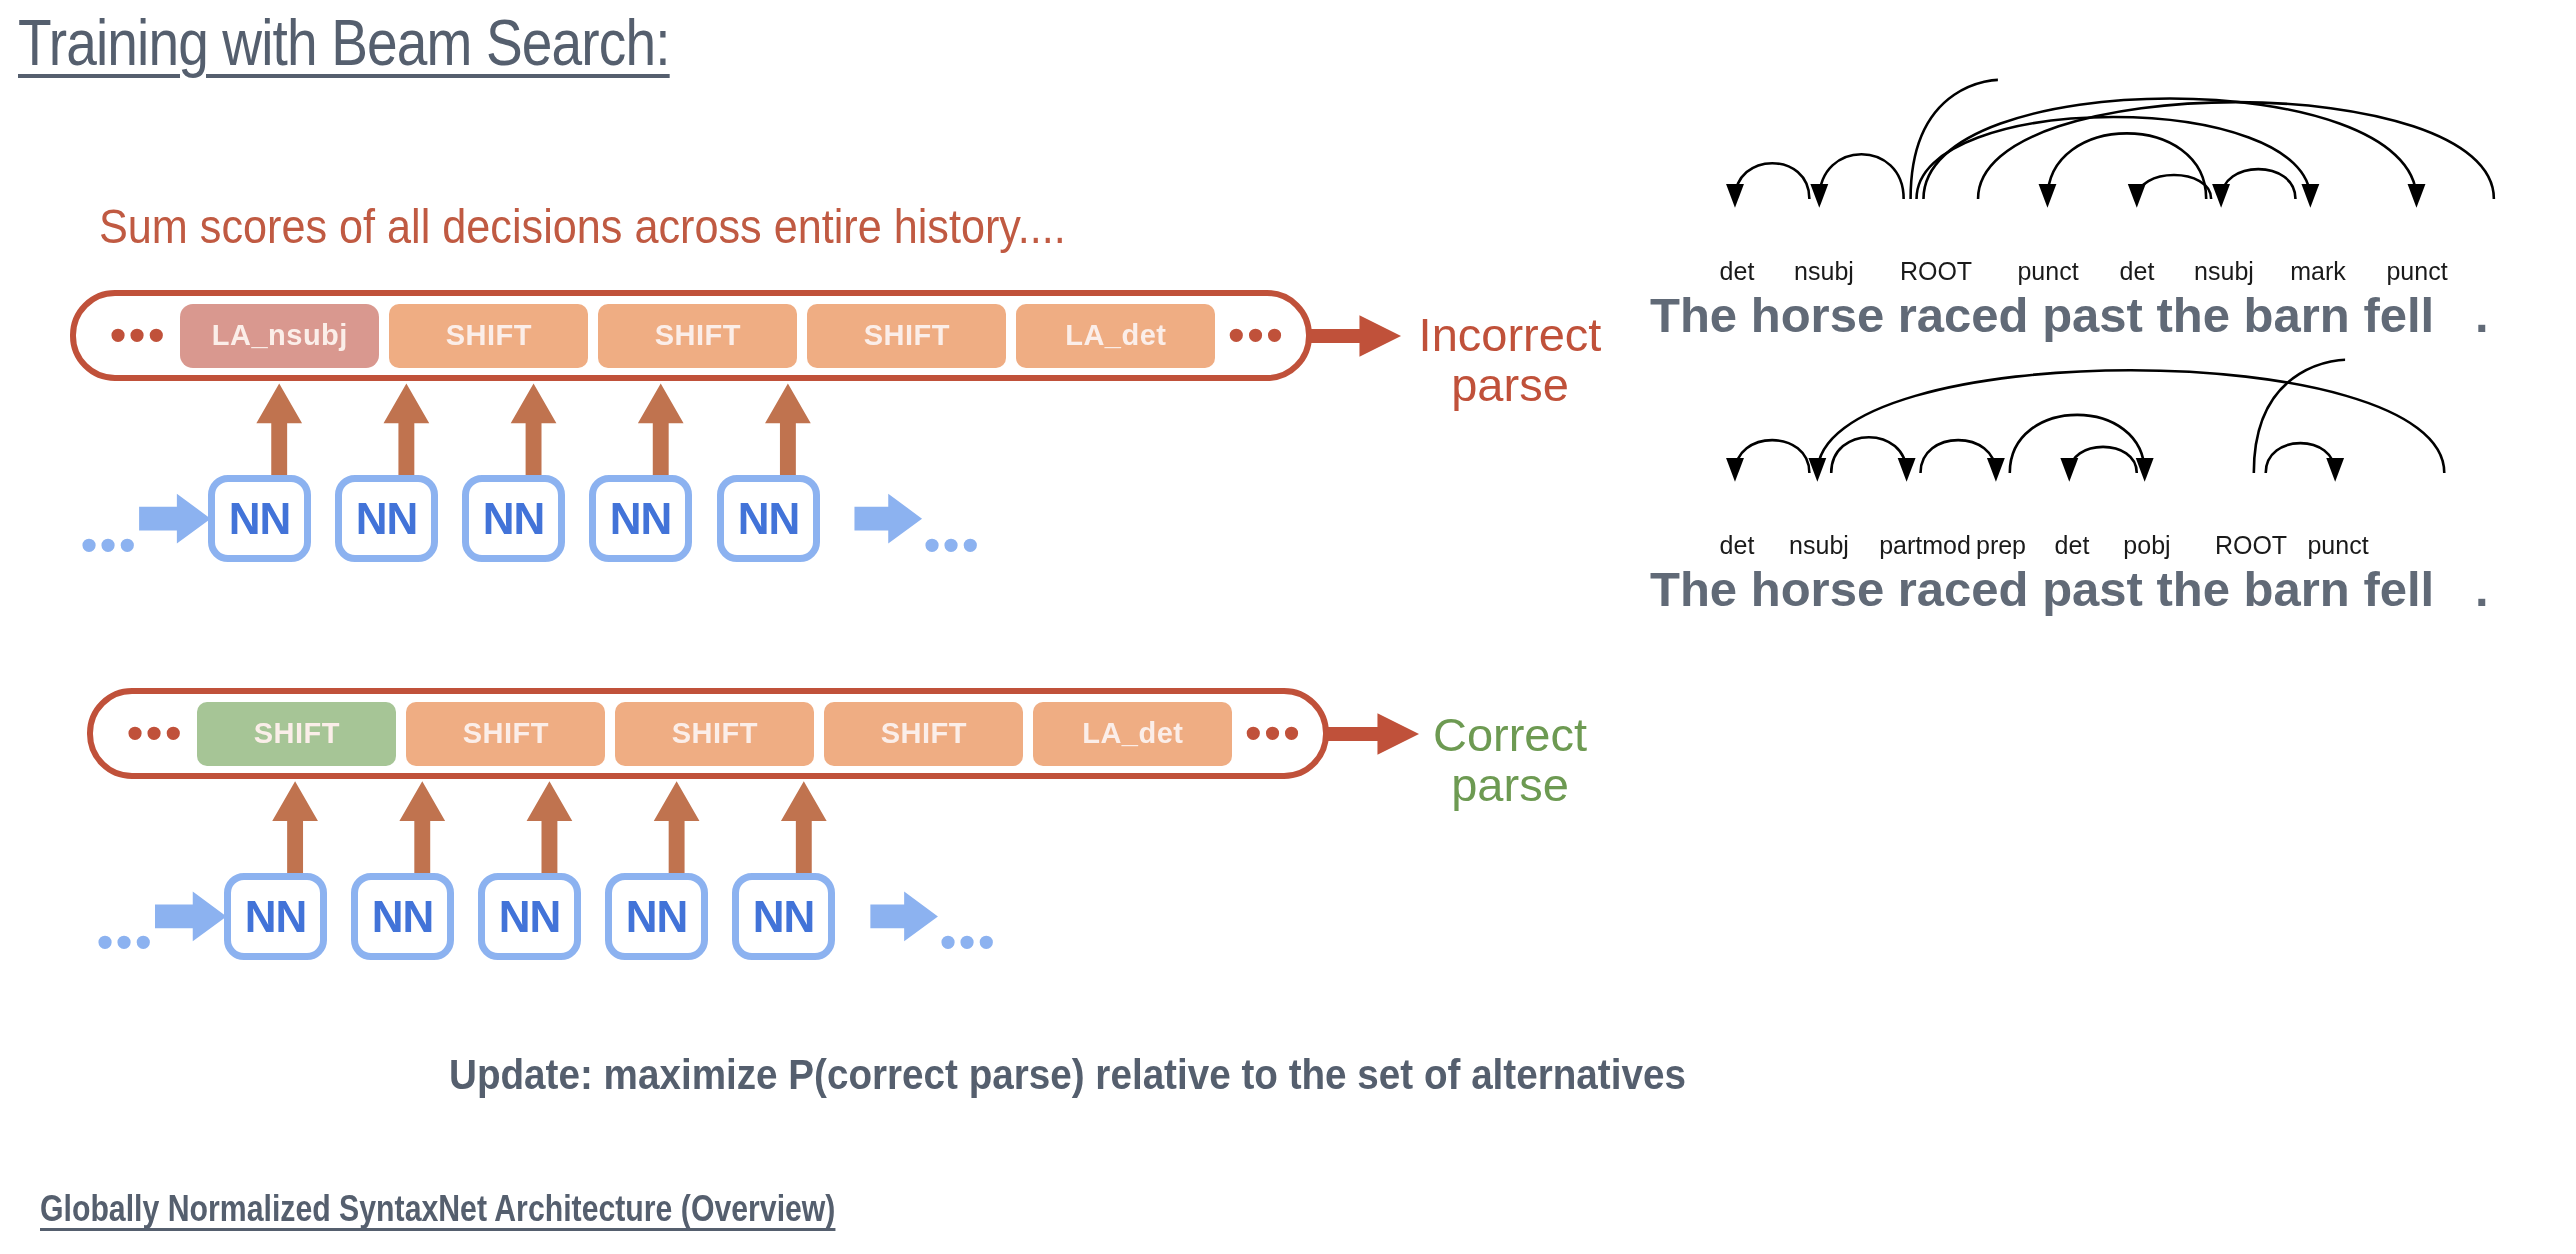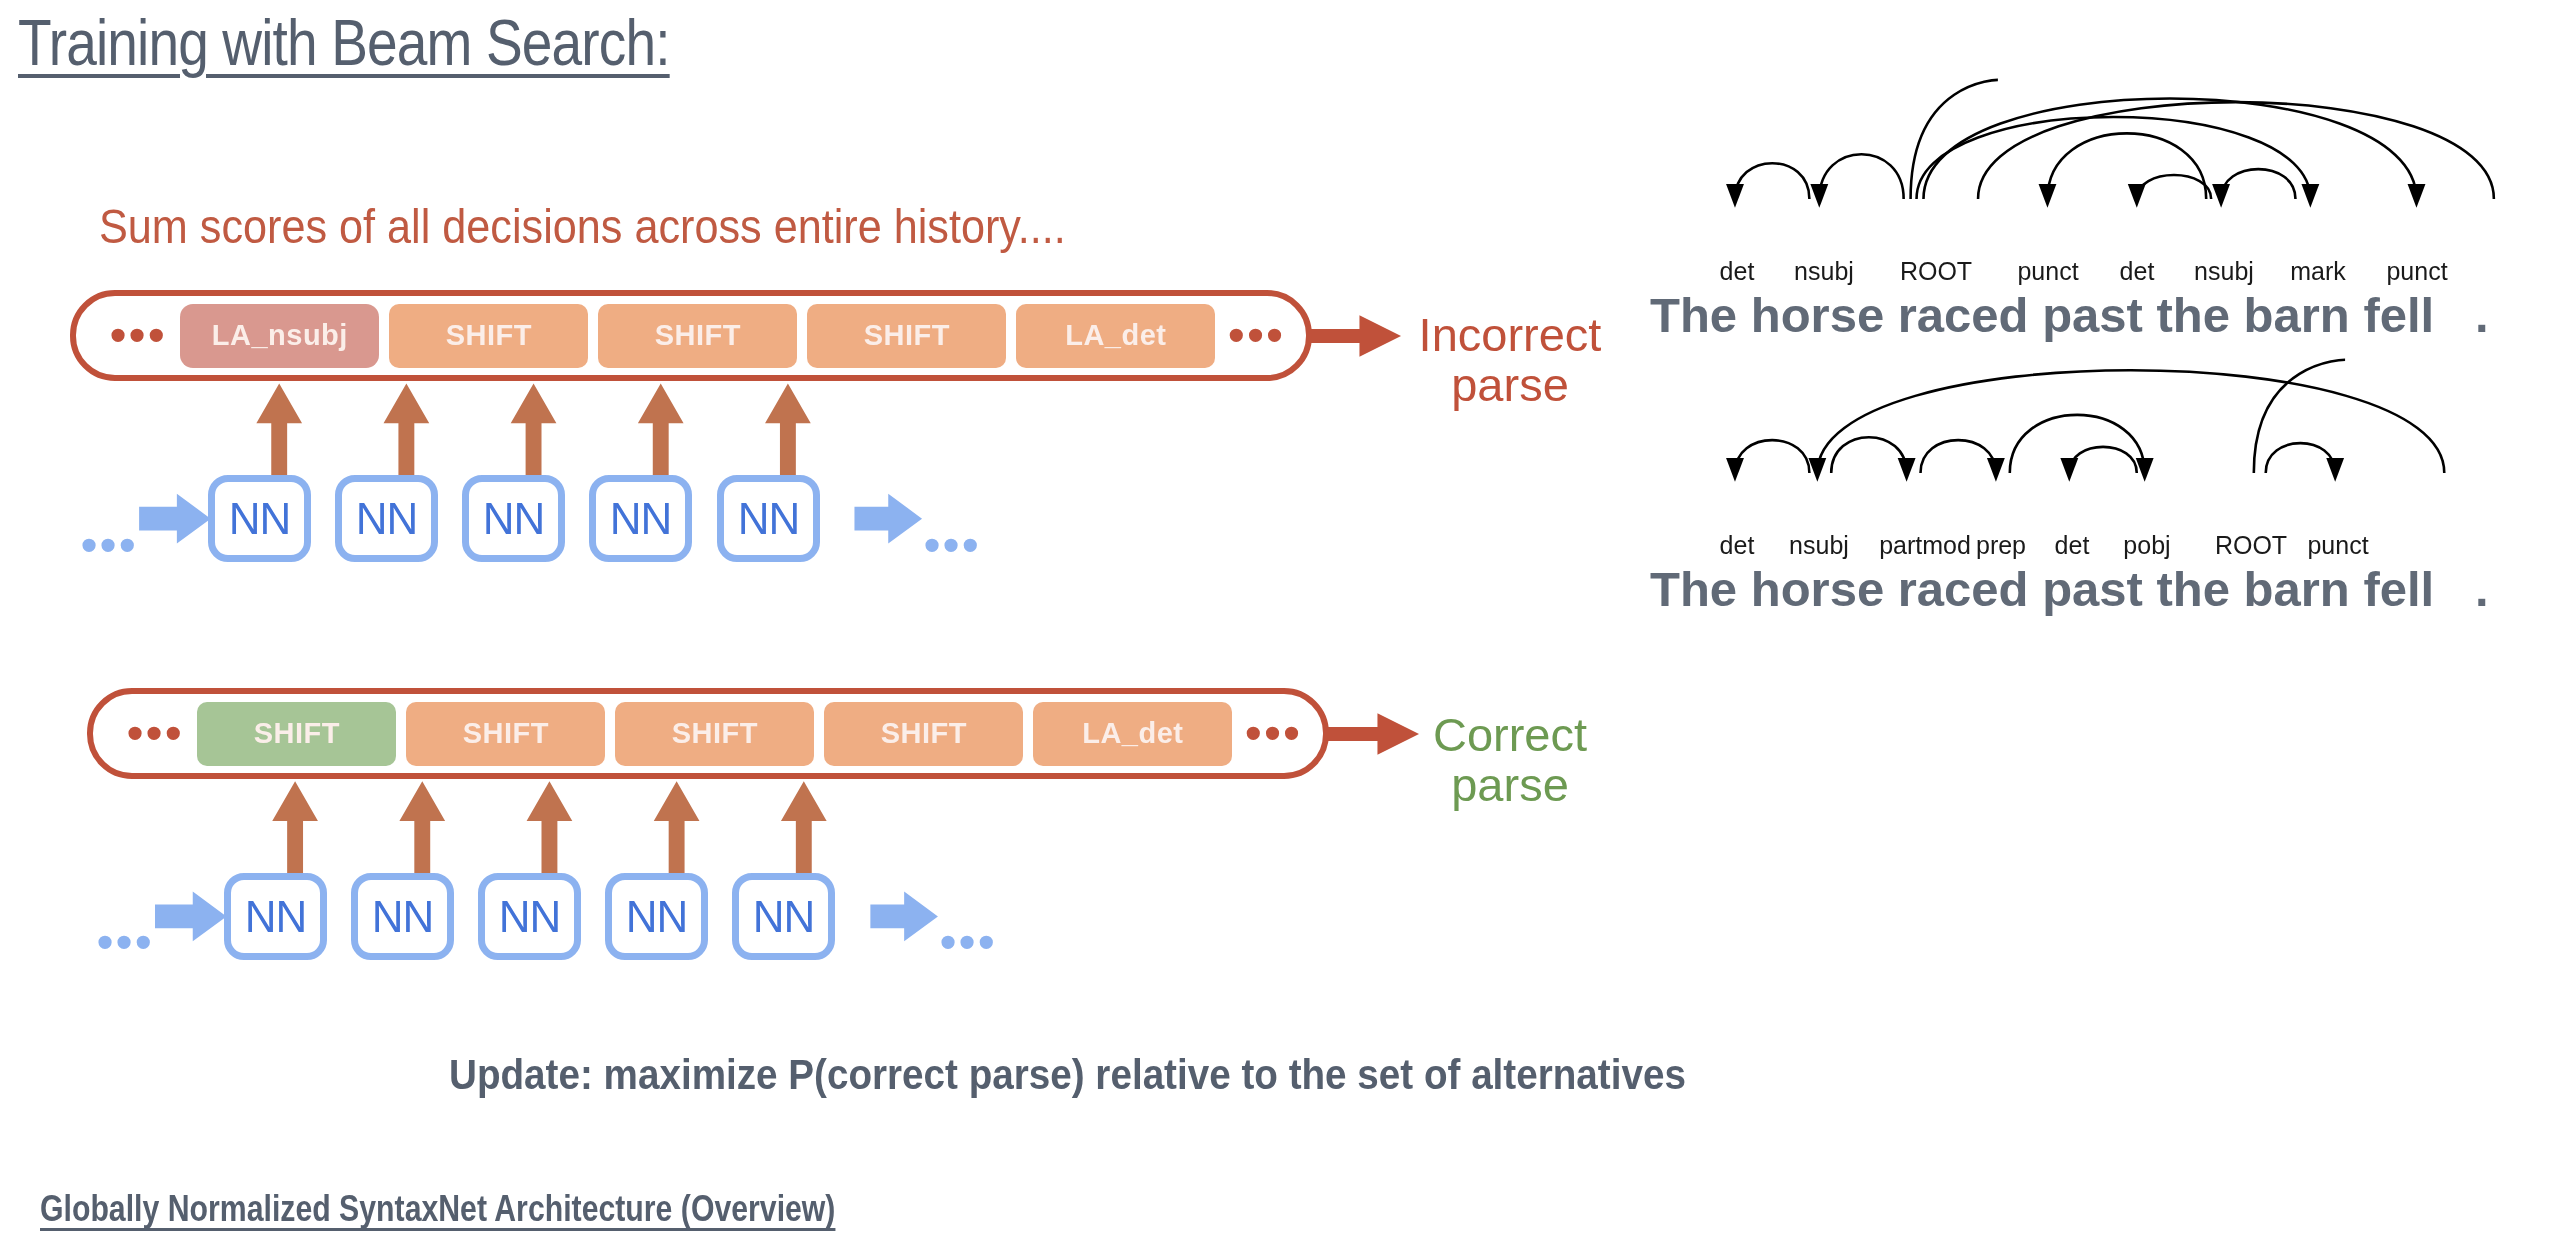--- a/index.html
+++ b/index.html
@@ -156,21 +156,21 @@
     box-sizing: border-box;
     border: 7px solid #8cb2f0;
     border-radius: 20px;
     background: #ffffff;
     display: flex;
     align-items: center;
     justify-content: center;
     color: #4273d8;
     font-size: 44px;
     font-family: "Liberation Sans Narrow", "Liberation Sans", sans-serif;
-    font-weight: 400;
+    font-weight: 700;
     letter-spacing: -1px;
   }
   .nn-dots {
     position: absolute;
     color: #8cb2f0;
     font-size: 46px;
     font-weight: 700;
     line-height: 0.35;
     letter-spacing: 3px;
   }

